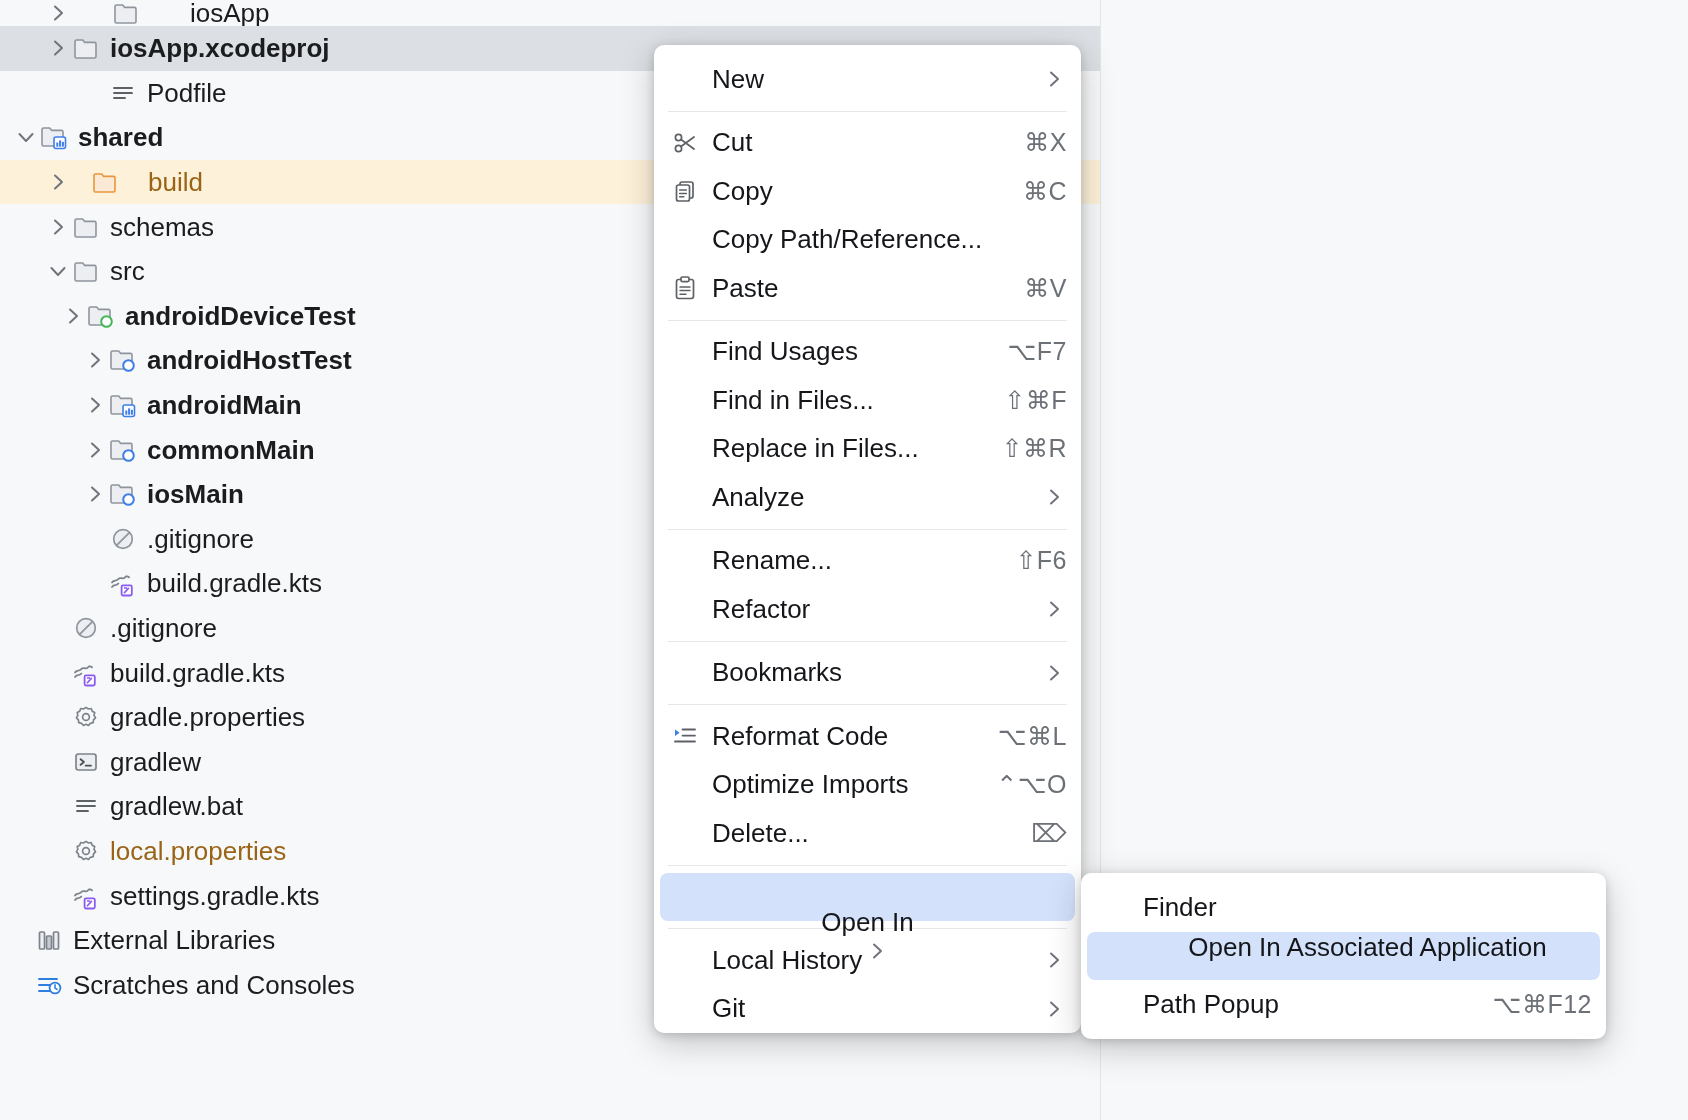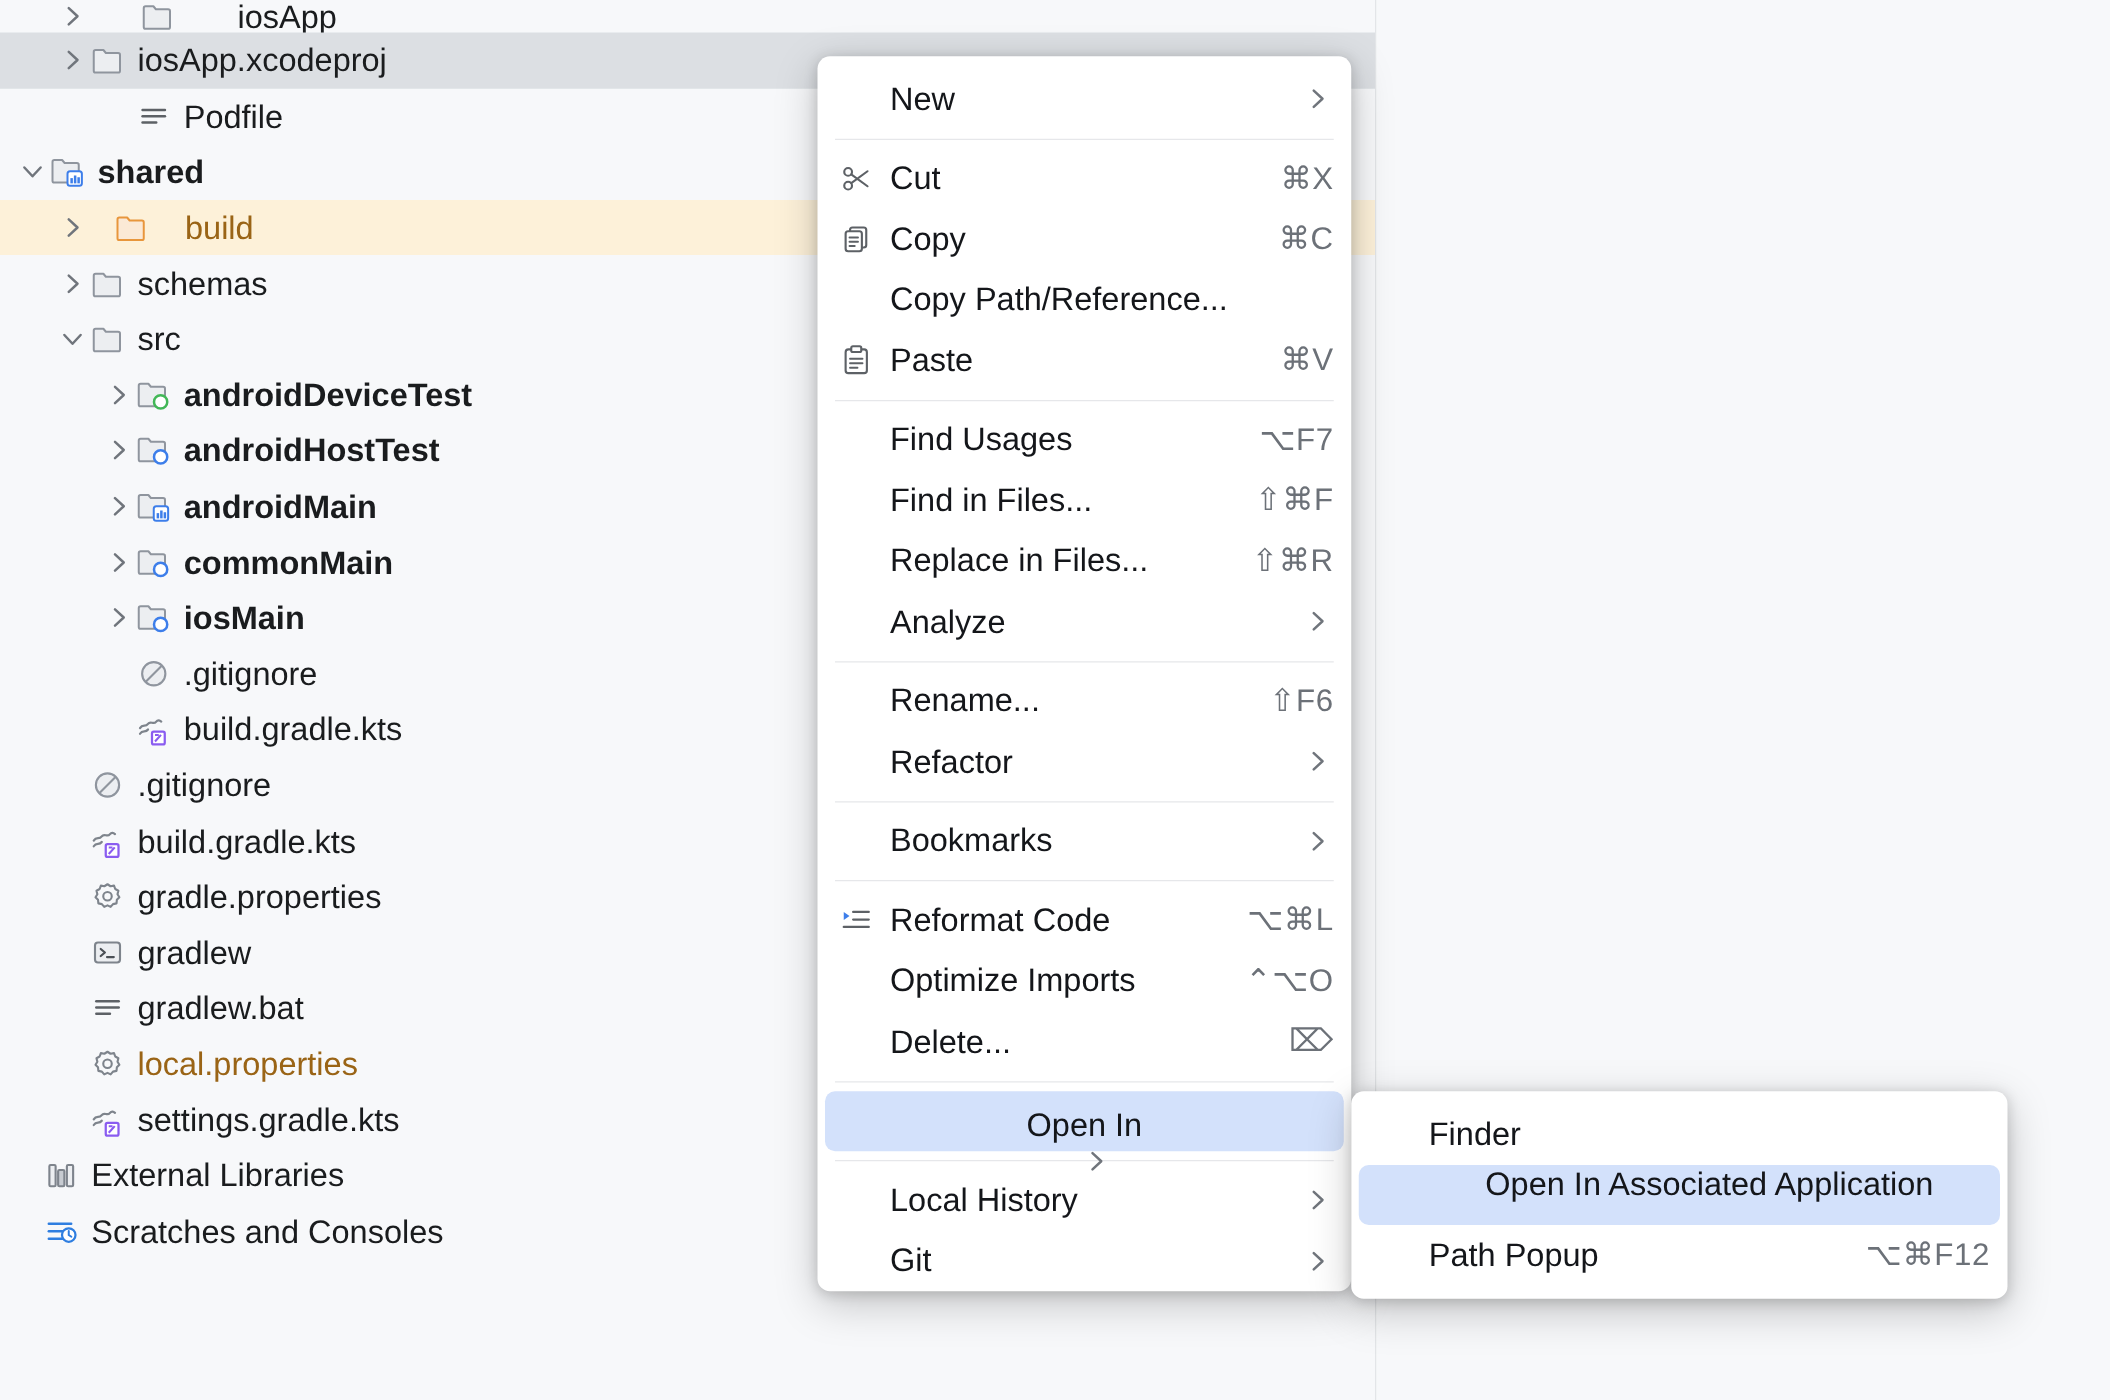--- a/index.html
+++ b/index.html
@@ -44,21 +44,21 @@
   
   .ctx-menu{
     position:absolute;left:654px;top:45px;width:427px;
     background:#ffffff;border-radius:10px;
     box-shadow:0 2px 10px rgba(0,0,0,.17),0 10px 34px rgba(0,0,0,.21);
     padding:10px 0 0 0;box-sizing:border-box;overflow:hidden;
   }
   .mi{
     position:relative;display:flex;align-items:center;
     height:48.5px;padding:0 14px 0 14px;box-sizing:border-box;
-    font-size:26px;color:#14161a;white-space:nowrap;justify-content:center;
+    font-size:26px;color:#14161a;white-space:nowrap;
   }
   .mi .mi-ico{
     width:34px;flex:0 0 34px;display:flex;align-items:center;justify-content:center;
     margin-right:10px;
   }
   .mi .mi-ico svg{display:block;}
   .mi .mi-label{flex:1 1 auto;}
   .mi .mi-short{
     color:#6c7178;font-size:25px;margin-left:24px;letter-spacing:.5px;
   }
@@ -103,21 +103,21 @@
             <path d="M8 4.5L15 11l-7 6.5" fill="none" stroke="currentColor" stroke-width="2" stroke-linecap="round" stroke-linejoin="round"></path>
           </svg>
         </span>
         <span class="ico">
           <svg width="26" height="26" viewBox="0 0 26 26" xmlns="http://www.w3.org/2000/svg">
             <path d="M2 6.5A1.5 1.5 0 0 1 3.5 5h6.2l2 2.4h9.8A1.5 1.5 0 0 1 23 8.9v12.6A1.5 1.5 0 0 1 21.5 23h-18A1.5 1.5 0 0 1 2 21.5z" fill="#eceef1" stroke="#8f959e" stroke-width="1.6" stroke-linejoin="round"></path>
           </svg>
         </span>
         <span class="label">iosApp</span>
       </div>
-      <div class="tree-row sel" style="padding-left: 45px;">
+      <div class="tree-row sel" style="padding-left: 45px; font-weight: bold;">
         <span class="arrow">
           <svg width="22" height="22" viewBox="0 0 22 22" xmlns="http://www.w3.org/2000/svg">
             <path d="M8 4.5L15 11l-7 6.5" fill="none" stroke="currentColor" stroke-width="2" stroke-linecap="round" stroke-linejoin="round"></path>
           </svg>
         </span>
         <span class="ico">
           <svg width="26" height="26" viewBox="0 0 26 26" xmlns="http://www.w3.org/2000/svg">
             <path d="M2 6.5A1.5 1.5 0 0 1 3.5 5h6.2l2 2.4h9.8A1.5 1.5 0 0 1 23 8.9v12.6A1.5 1.5 0 0 1 21.5 23h-18A1.5 1.5 0 0 1 2 21.5z" fill="#eceef1" stroke="#8f959e" stroke-width="1.6" stroke-linejoin="round"></path>
           </svg>
         </span>
@@ -189,21 +189,21 @@
             <path d="M4.5 8L11 15l6.5-7" fill="none" stroke="currentColor" stroke-width="2" stroke-linecap="round" stroke-linejoin="round"></path>
           </svg>
         </span>
         <span class="ico">
           <svg width="26" height="26" viewBox="0 0 26 26" xmlns="http://www.w3.org/2000/svg">
             <path d="M2 6.5A1.5 1.5 0 0 1 3.5 5h6.2l2 2.4h9.8A1.5 1.5 0 0 1 23 8.9v12.6A1.5 1.5 0 0 1 21.5 23h-18A1.5 1.5 0 0 1 2 21.5z" fill="#eceef1" stroke="#8f959e" stroke-width="1.6" stroke-linejoin="round"></path>
           </svg>
         </span>
         <span class="label">src</span>
       </div>
-      <div class="tree-row bold" style="padding-left: 82px;">
+      <div class="tree-row bold" style="padding-left: 60px;">
         <span class="arrow">
           <svg width="22" height="22" viewBox="0 0 22 22" xmlns="http://www.w3.org/2000/svg">
             <path d="M8 4.5L15 11l-7 6.5" fill="none" stroke="currentColor" stroke-width="2" stroke-linecap="round" stroke-linejoin="round"></path>
           </svg>
         </span>
         <span class="ico">
           <svg width="28" height="28" viewBox="0 0 28 28" xmlns="http://www.w3.org/2000/svg">
             <path d="M2 6.5A1.5 1.5 0 0 1 3.5 5h6.2l2 2.4h9.8A1.5 1.5 0 0 1 23 8.9v12.6A1.5 1.5 0 0 1 21.5 23h-18A1.5 1.5 0 0 1 2 21.5z" fill="#eceef1" stroke="#8f959e" stroke-width="1.6" stroke-linejoin="round"></path>
             <circle cx="19.5" cy="19.5" r="5.3" fill="#fff" stroke="#42b757" stroke-width="2"></circle>
           </svg>

